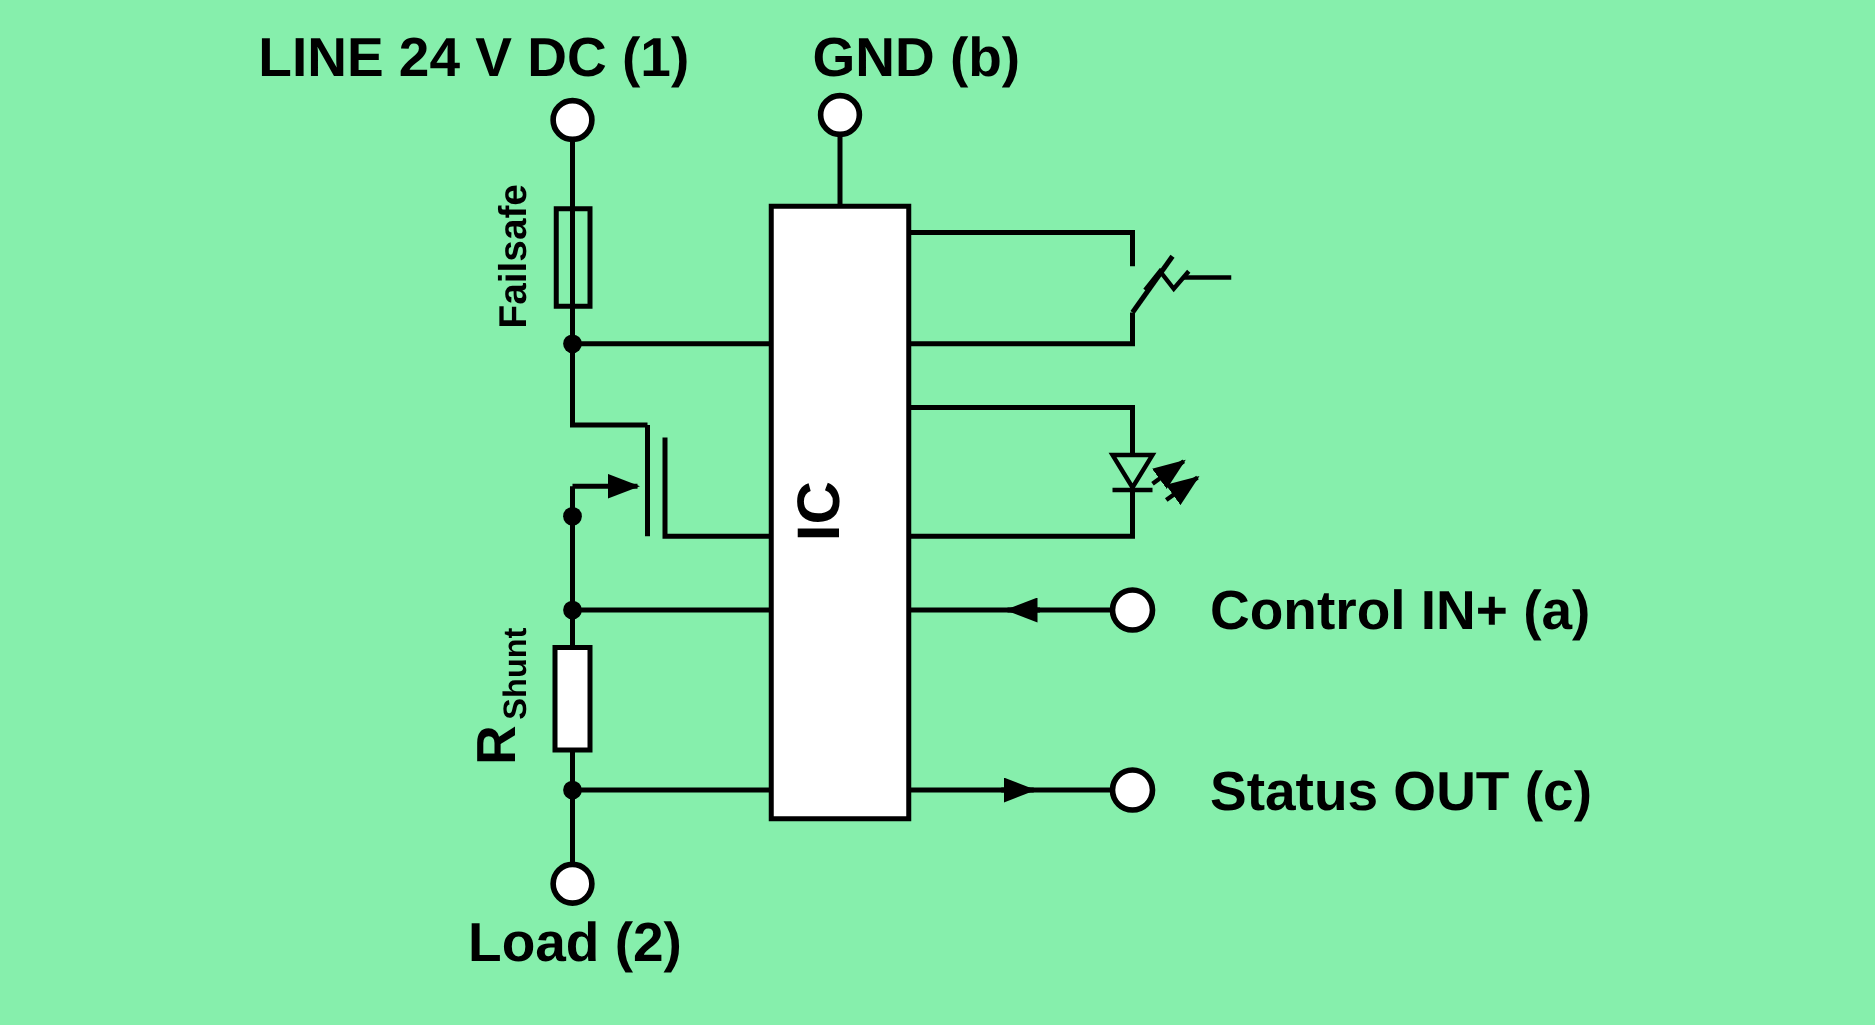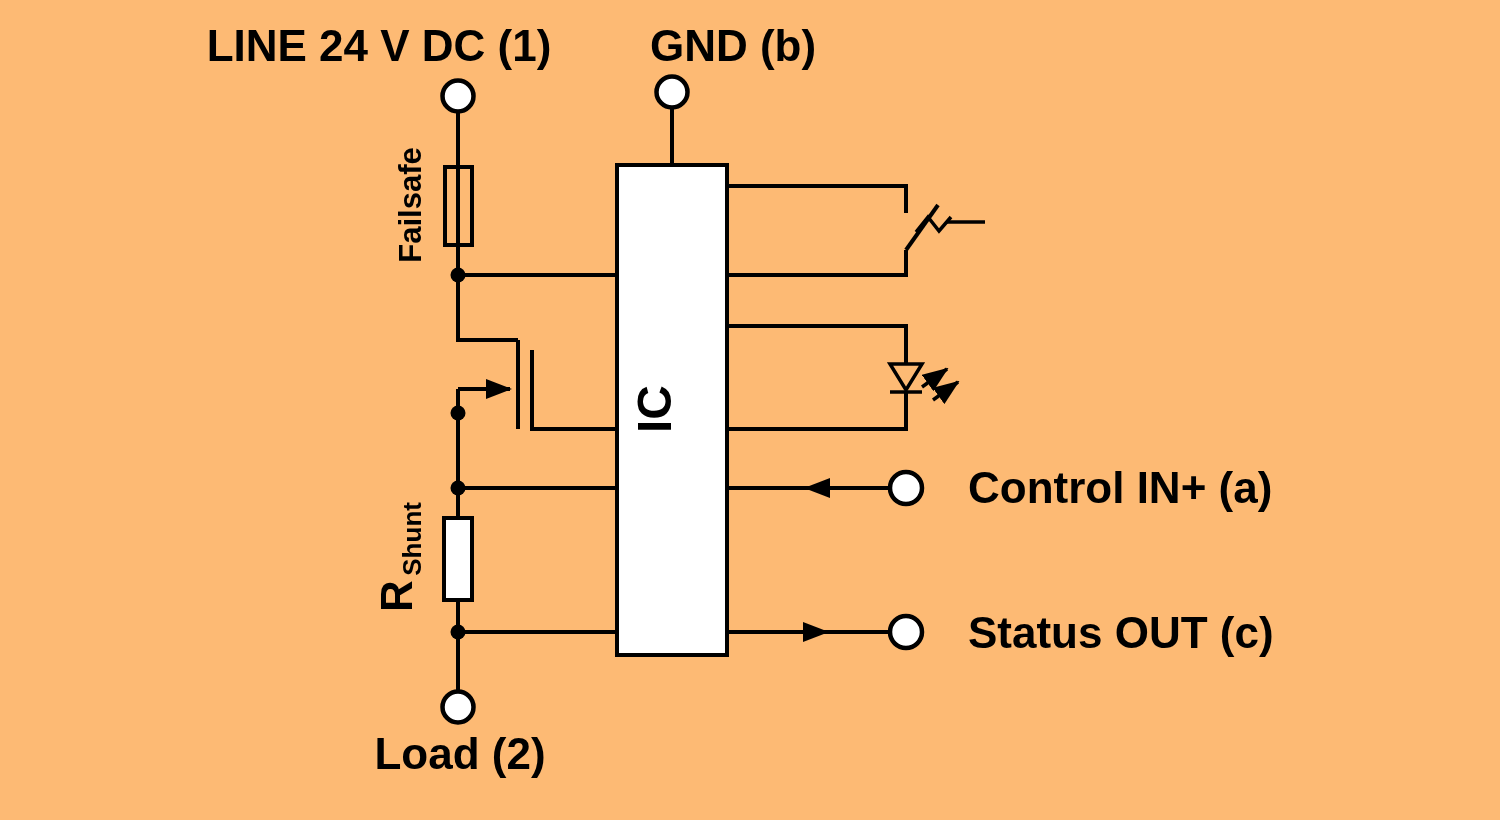--- a/index.html
+++ b/index.html
@@ -8,21 +8,21 @@
     background: #ffffff;
     width: 1500px;
     height: 820px;
     overflow: hidden;
     font-family: "Liberation Sans", sans-serif;
   }
   .stage {
     position: relative;
     width: 1500px;
     height: 820px;
-    background: #fdba74;
+    background: #86efac;
   }
   svg { display: block; }
   .wire { stroke: #000; stroke-width: 4; fill: none; }
   .wire-thin { stroke: #000; stroke-width: 3.5; fill: none; }
   .box { stroke: #000; stroke-width: 4; }
   .dot { fill: #000; stroke: none; }
   .terminal { fill: #fff; stroke: #000; stroke-width: 4.5; }
   .lbl {
     fill: #000;
     font-family: "Liberation Sans", sans-serif;

